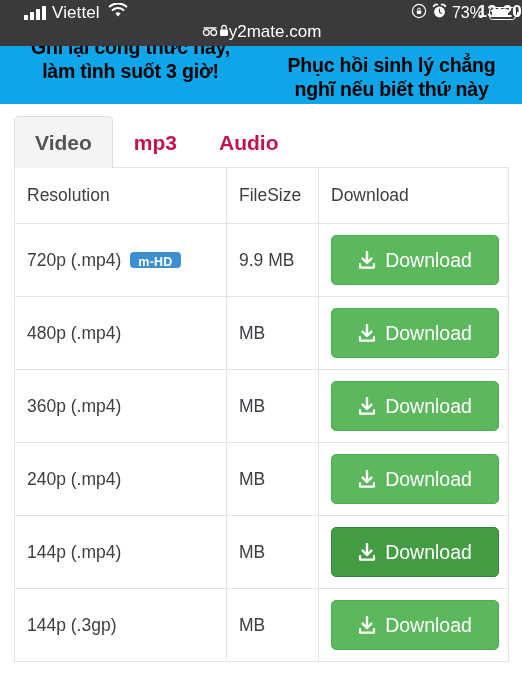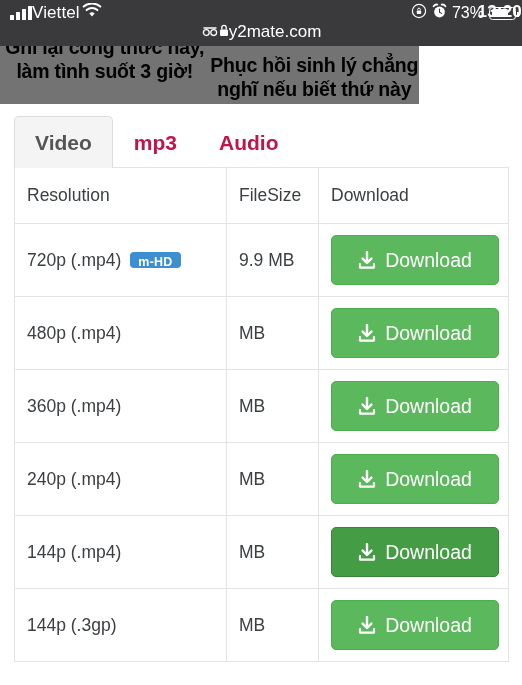--- a/index.html
+++ b/index.html
@@ -12,22 +12,22 @@
 
   
   .statusbar {
     position: relative;
     height: 46px;
     background: #3a3a3c;
     color: #ffffff;
     width: 522px;
   }
   .sb-left {
-    position: absolute; left: 10px; top: 3px;
-    display: flex; align-items: center; 
+    position: absolute; left: 24px; top: 3px;
+    display: flex; align-items: center; gap: 6px;
     font-size: 17px; letter-spacing: .1px;
   }
   .signal { display: flex; align-items: flex-end; gap: 2px; height: 13px; }
   .signal i { display: block; width: 4px; background: #fff; border-radius: .5px; }
   .signal i:nth-child(1) { height: 5px; }
   .signal i:nth-child(2) { height: 8px; }
   .signal i:nth-child(3) { height: 11px; }
   .signal i:nth-child(4) { height: 14px; }
   .carrier { font-size: 17px; }
   .wifi { display: inline-block; margin-left: 2px; }
@@ -53,22 +53,22 @@
   .batt > span { display: block; height: 100%; background: #fff; border-radius: 1.5px; }
 
   .sb-url {
     position: absolute; left: 0; right: 0; top: 22px;
     display: flex; align-items: center; justify-content: center; 
     font-size: 17px; color: #fff;
   }
 
   
   .ads {
-    display: flex; width: 419px; height: 58px;
-    overflow: hidden; background: #737373;
+    display: flex; width: 522px; height: 58px;
+    overflow: hidden; background: #0ea5e9;
   }
   .ad {
     width: 261px; text-align: center;
     font-size: 19.5px; font-weight: bold; line-height: 24px;
     color: #000; letter-spacing: -.2px;
   }
   .ad-left { padding-top: 0px; }
   .ad-right { padding-top: 18px; }
   .ad p { margin: 0; }
   .ad .clip { margin-top: -11px; }

